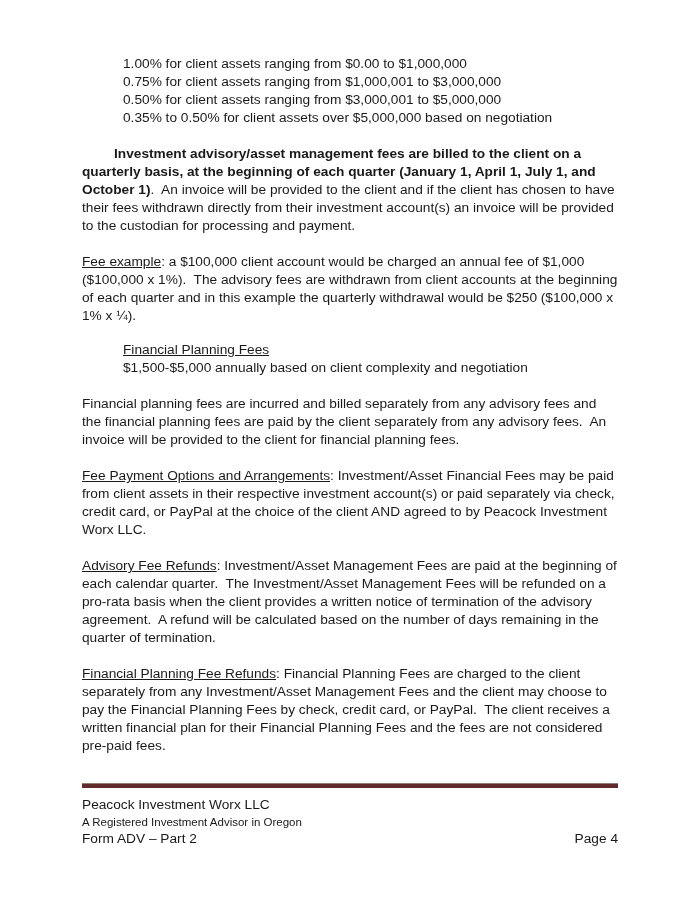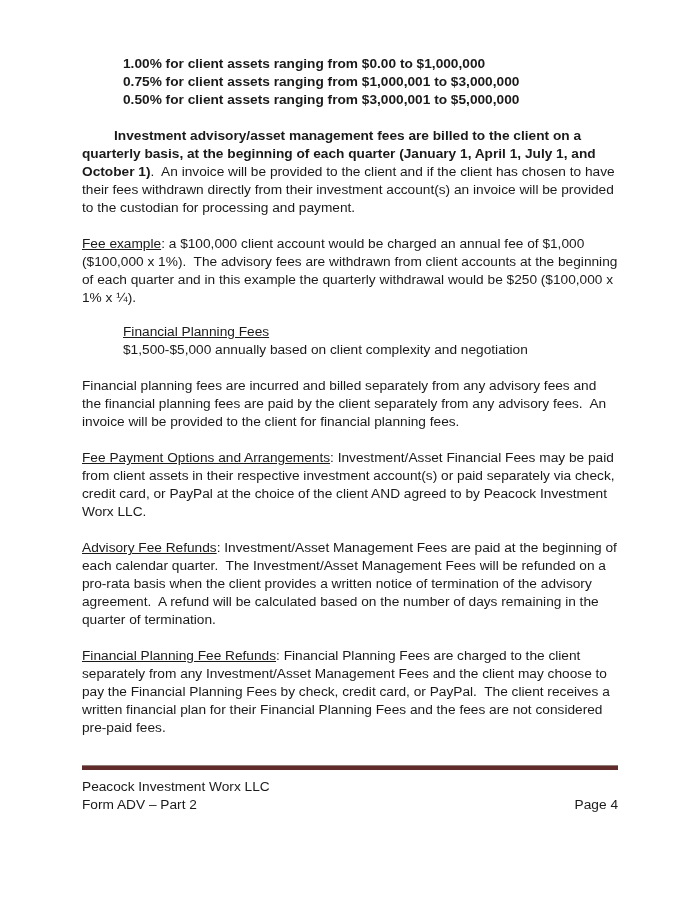--- a/index.html
+++ b/index.html
@@ -10,28 +10,28 @@
     font-family:"Liberation Sans", sans-serif;
     font-size:13.7px;
     line-height:18px;
     color:#1a1a1a;
     box-sizing:border-box;
     overflow:hidden;
   }
   .content { padding:55px 82px 0 82px; }
   .indent { padding-left:41px; }
   .para { margin:18px 0 0 0; white-space:pre-wrap; }
-  .line { white-space:pre-wrap;font-weight:bold; }
+  .line { white-space:pre-wrap; }
   .u { text-decoration:underline; }
   b { font-weight:bold;margin-left:32px; }
   .heading { margin-top:16px; }
   .gap { }
   .footer {
     position:absolute;
-    left:82px; right:82px; top:765px;
+    left:82px; right:82px; top:783px;
   }
   .rule {
     height:4px;
     background:#622b2b;
     border-top:1px solid #8e7d76;
     margin-bottom:8px;
   }
   .company { line-height:18px; }
   .registration { font-size:11.5px; line-height:16px; }
   .form-row {
@@ -44,20 +44,21 @@
 </head>
 <body>
 
 <div class="page">
   <div class="content">
 
     <div class="fee-list indent">
       <div class="line">1.00% for client assets ranging from $0.00 to $1,000,000</div>
       <div class="line">0.75% for client assets ranging from $1,000,001 to $3,000,000</div>
       <div class="line">0.50% for client assets ranging from $3,000,001 to $5,000,000</div>
+      <div class="line">0.35% to 0.50% for client assets over $5,000,000 based on negotiation</div>
     </div>
 
     <p class="para"><b>Investment advisory/asset management fees are billed to the client on a quarterly basis, at the beginning of each quarter (January 1, April 1, July 1, and October 1)</b><span>.  An invoice will be provided to the client and if the client has chosen to have their fees withdrawn directly from their investment account(s) an invoice will be provided to the custodian for processing and payment.</span></p>
 
     <p class="para"><span class="u">Fee example</span><span>: a $100,000 client account would be charged an annual fee of $1,000 ($100,000 x 1%).  The advisory fees are withdrawn from client accounts at the beginning of each quarter and in this example the quarterly withdrawal would be $250 ($100,000 x 1% x ¼).</span></p>
 
     <div class="indent u heading">Financial Planning Fees</div>
 
     <div class="indent gap">$1,500-$5,000 annually based on client complexity and negotiation</div>
 
@@ -67,18 +68,19 @@
 
     <p class="para"><span class="u">Advisory Fee Refunds</span><span>: Investment/Asset Management Fees are paid at the beginning of each calendar quarter.  The Investment/Asset Management Fees will be refunded on a pro-rata basis when the client provides a written notice of termination of the advisory agreement.  A refund will be calculated based on the number of days remaining in the quarter of termination.</span></p>
 
     <p class="para"><span class="u">Financial Planning Fee Refunds</span><span>: Financial Planning Fees are charged to the client separately from any Investment/Asset Management Fees and the client may choose to pay the Financial Planning Fees by check, credit card, or PayPal.  The client receives a written financial plan for their Financial Planning Fees and the fees are not considered pre-paid fees.</span></p>
 
   </div>
 
   <div class="footer">
     <div class="rule"></div>
     <div class="company">Peacock Investment Worx LLC</div>
+    <div class="registration">A Registered Investment Advisor in Oregon</div>
     <div class="form-row">
       <span>Form ADV – Part 2</span>
       <span>Page 4</span>
     </div>
   </div>
 </div>
 
 </body></html>

